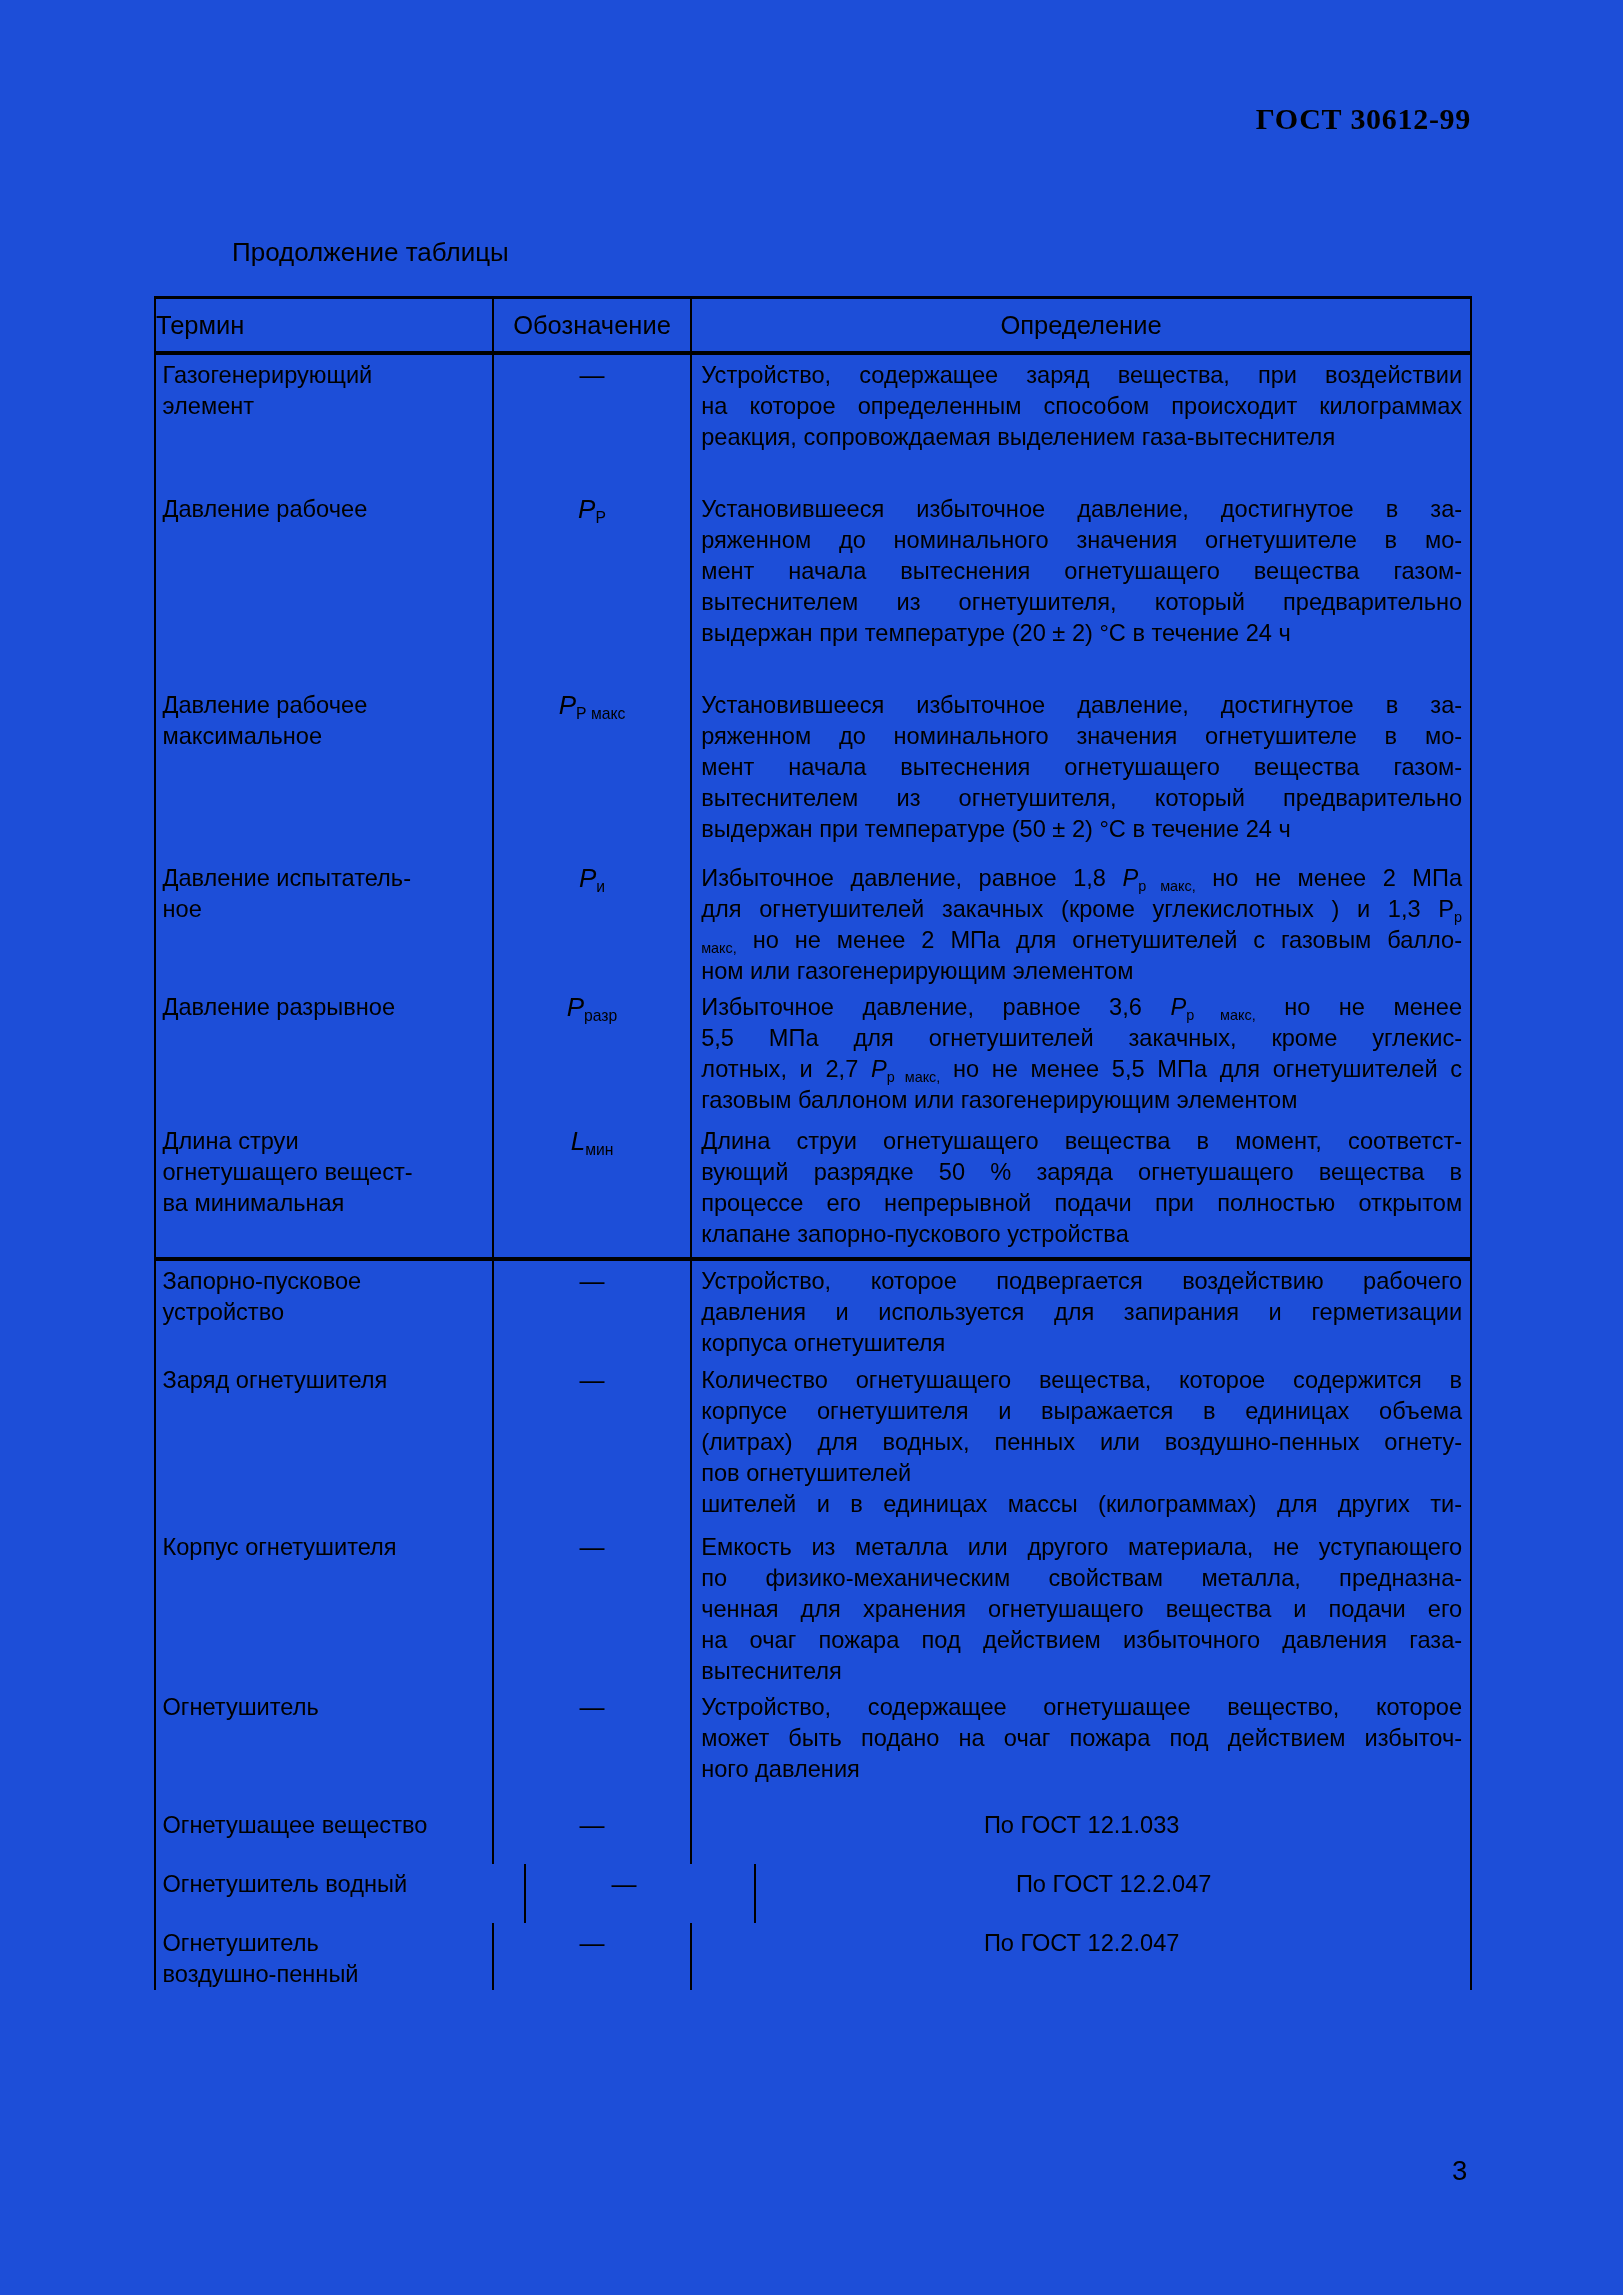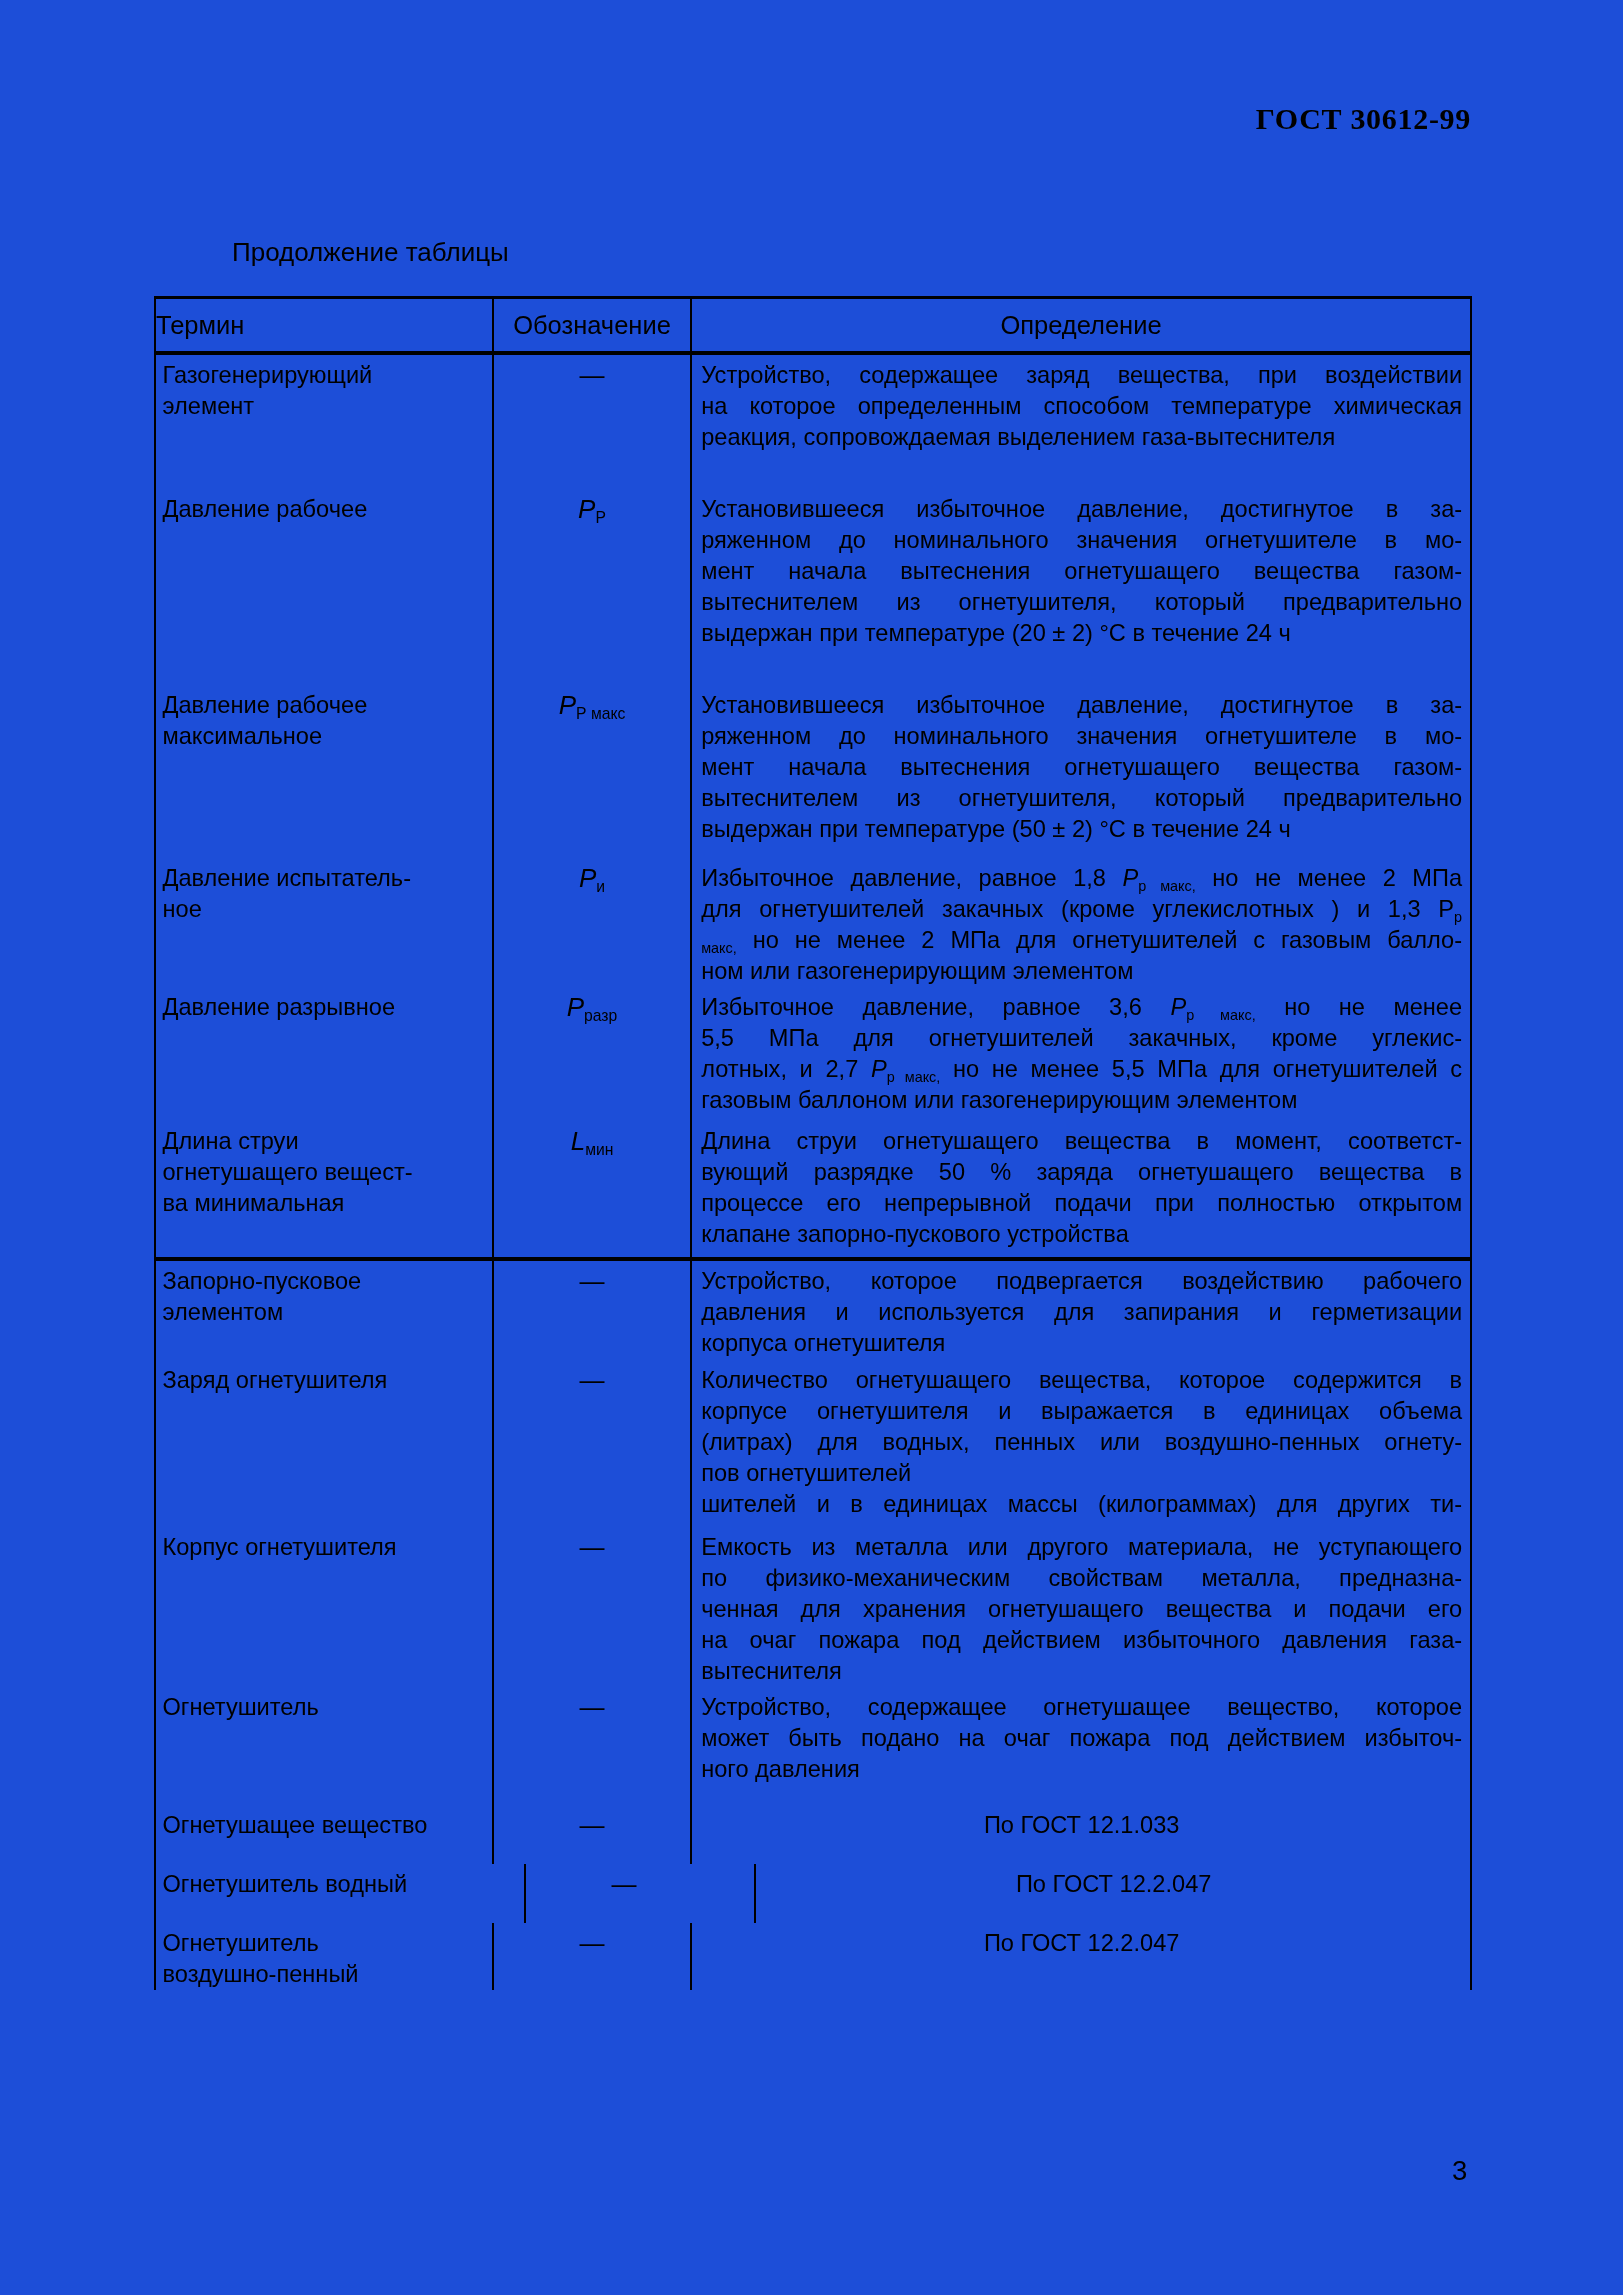--- a/index.html
+++ b/index.html
@@ -119,21 +119,21 @@
       <div class="th col-sym">Обозначение</div>
       <div class="th col-def">Определение</div>
     </div>
     <div id="tbody">
   <div class="trow row-1">
     <div class="td col-term">Газогенерирующий
 элемент</div>
     <div class="td col-sym">—</div>
     <div class="td col-def">
             <div class="def-line">Устройство, содержащее заряд вещества, при воздействии</div>
-            <div class="def-line">на которое определенным способом температуре химическая</div>
+            <div class="def-line">на которое определенным способом происходит килограммах</div>
             <div class="def-line line-last">реакция, сопровождаемая выделением газа-вытеснителя</div>
           </div>
   </div>
 
   <div class="trow row-2">
     <div class="td col-term">Давление рабочее</div>
     <div class="td col-sym"><span class="it">Р</span><sub>Р</sub></div>
     <div class="td col-def">
             <div class="def-line">Установившееся избыточное давление, достигнутое в за-</div>
             <div class="def-line">ряженном до номинального значения огнетушителе в мо-</div>
@@ -187,21 +187,21 @@
     <div class="td col-def">
             <div class="def-line">Длина струи огнетушащего вещества в момент, соответст-</div>
             <div class="def-line">вующий разрядке 50 % заряда огнетушащего вещества в</div>
             <div class="def-line">процессе его непрерывной подачи при полностью открытом</div>
             <div class="def-line line-last">клапане запорно-пускового устройства</div>
           </div>
   </div>
 
   <div class="trow row-7">
     <div class="td col-term">Запорно-пусковое
-элементом</div>
+устройство</div>
     <div class="td col-sym">—</div>
     <div class="td col-def">
             <div class="def-line">Устройство, которое подвергается воздействию рабочего</div>
             <div class="def-line">давления и используется для запирания и герметизации</div>
             <div class="def-line line-last">корпуса огнетушителя</div>
           </div>
   </div>
 
   <div class="trow row-8">
     <div class="td col-term">Заряд огнетушителя</div>

